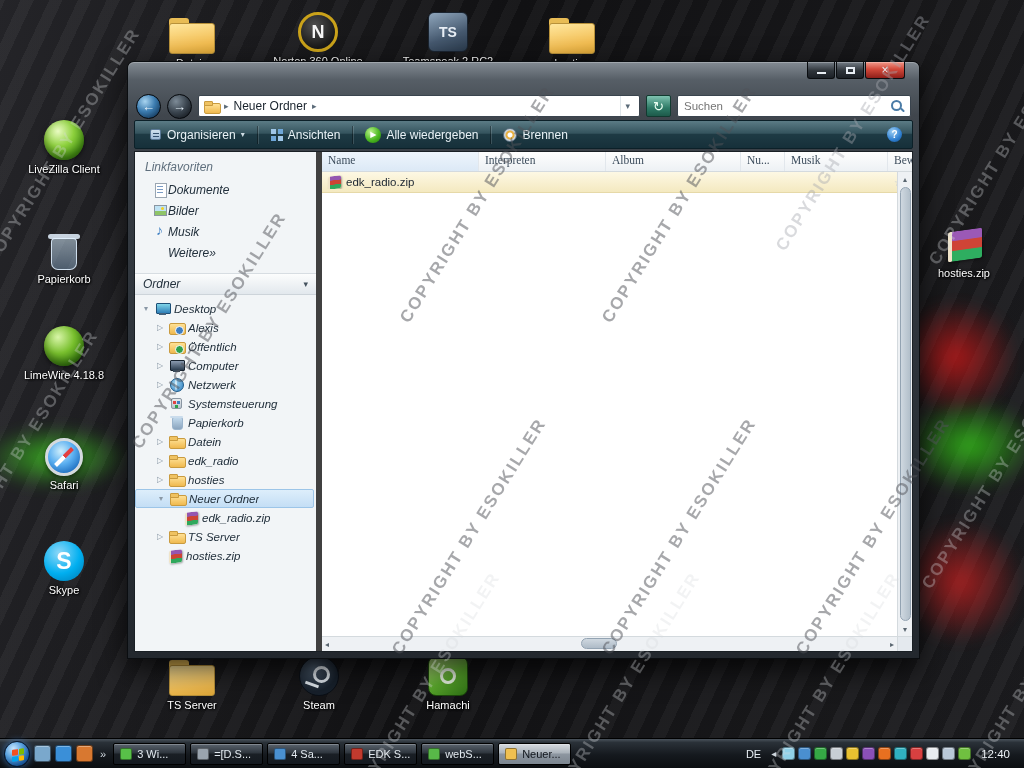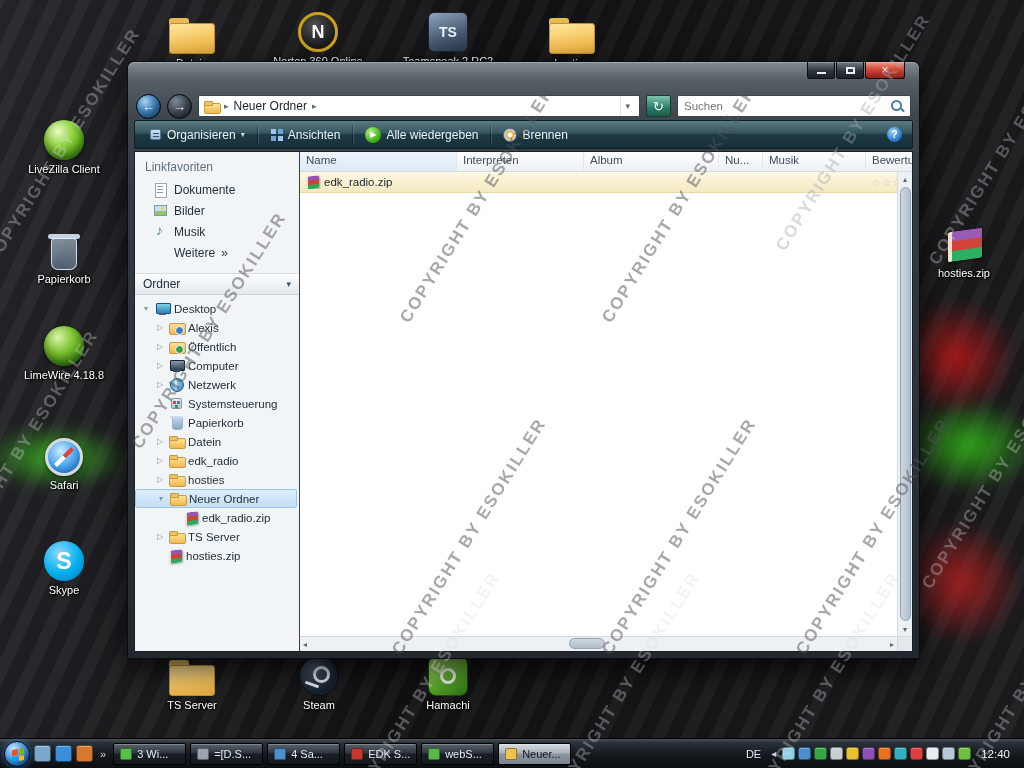--- a/index.html
+++ b/index.html
@@ -179,37 +179,37 @@
   .ic-play{ width:16px; height:16px; border-radius:50%; flex:none; display:flex; align-items:center;
     justify-content:center; color:#fff; font-size:8px;
     background:radial-gradient(circle at 35% 30%, #b8f08a, #4cb822 55%, #1f7a0a); }
   .ic-burn{ width:14px; height:14px; border-radius:50%; flex:none; border:1px solid #5f7383;
     background:radial-gradient(circle, #fff 0 2px, #e8b040 3px 4px, #cdd5dd 5px 6px, #8fa3b5 7px); }
   .ic-help{ width:15px; height:15px; border-radius:50%; margin-left:auto; display:flex; align-items:center;
     justify-content:center; color:#fff; font-size:10px; font-weight:bold;
     background:radial-gradient(circle at 38% 30%, #9fd0f5, #2f7fd0 60%, #14508e); }
 
   .content{ flex:1; min-height:0; display:flex; background:#fff; border:1px solid #1a2025; }
-  .sidebar{ width:165px; flex:none; background:#f2f5f7; border-right:1px solid #404040;
-    font-size:12px; color:#22303c; overflow:hidden; }
+  .sidebar{ width:187px; flex:none; background:#f2f5f7; border-right:6px solid #404040;
+    font-size:12px; color:#22303c; overflow:hidden;font-style:italic; }
   .sb-title{ padding:8px 10px 5px; color:#5f6f7d; }
-  .fav{ display:flex; align-items:center; gap:6px; padding:2px 8px 2px 18px; height:21px; }
+  .fav{ display:flex; align-items:center; padding:2px 8px 2px 18px; height:21px; }
   .ordner{ margin-top:10px; display:flex; justify-content:space-between; align-items:center; padding:3px 8px;
     background:linear-gradient(#fcfdfd,#e2e8ed); border-top:1px solid #d7dde2; border-bottom:1px solid #cdd4da; }
   .ordner .caret2{ color:#44525e; font-size:9px; }
   .tree{ padding:4px 2px 0 0; font-size:11.5px; }
   .trow{ height:19px; display:flex; align-items:center; gap:4px; padding-right:4px; }
   .arrow{ width:10px; flex:none; color:#8a98a6; font-size:8px; text-align:center; }
   .tlabel{ white-space:nowrap; overflow:hidden; }
   .trow.sel{ background:linear-gradient(#ddeefb,#c4def5); border:1px solid #9cc5e8; border-radius:2px; }
 
   .main{ flex:1; min-width:0; display:flex; flex-direction:column; }
   .lheader{ height:20px; flex:none; display:flex; background:linear-gradient(#fefefe,#edf1f4);
     border-bottom:1px solid #d4dade; color:#3c4c5c; font-size:11.5px; }
-  .hcell{ padding:2px 6px; border-right:1px solid #e2e7ec; white-space:nowrap; overflow:hidden; flex:none; }
+  .hcell{ padding:2px 6px; border-right:1px solid #e2e7ec; white-space:nowrap; overflow:hidden; flex:none;font-family:Liberation Serif, serif; }
   .hcell.first{ background:linear-gradient(#eef5fc,#dcе9f6); background:linear-gradient(#eef5fc,#dce9f6); }
   .hcell.last{ flex:1; border-right:none; }
   .lbody{ flex:1; min-height:0; display:flex; }
   .rows{ flex:1; min-width:0; }
   .frow{ height:21px; display:flex; align-items:center; font-size:11.5px; color:#1c2631;
     background:linear-gradient(#fdf8e4,#f4e9c0); border-bottom:1px solid #e6d9a8; }
   .fcell{ padding:0 6px; display:flex; align-items:center; gap:5px; overflow:hidden;
     white-space:nowrap; flex:none; }
   .stars{ color:#c3cad2; font-size:10px; letter-spacing:1px; }
   .vscroll{ width:15px; flex:none; background:#eef1f4; border-left:1px solid #d4dade;

